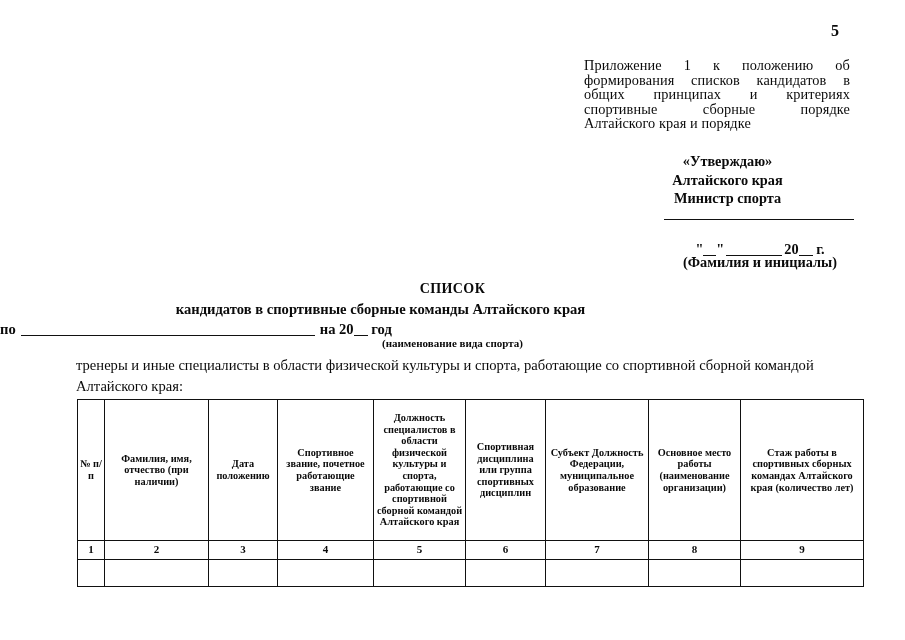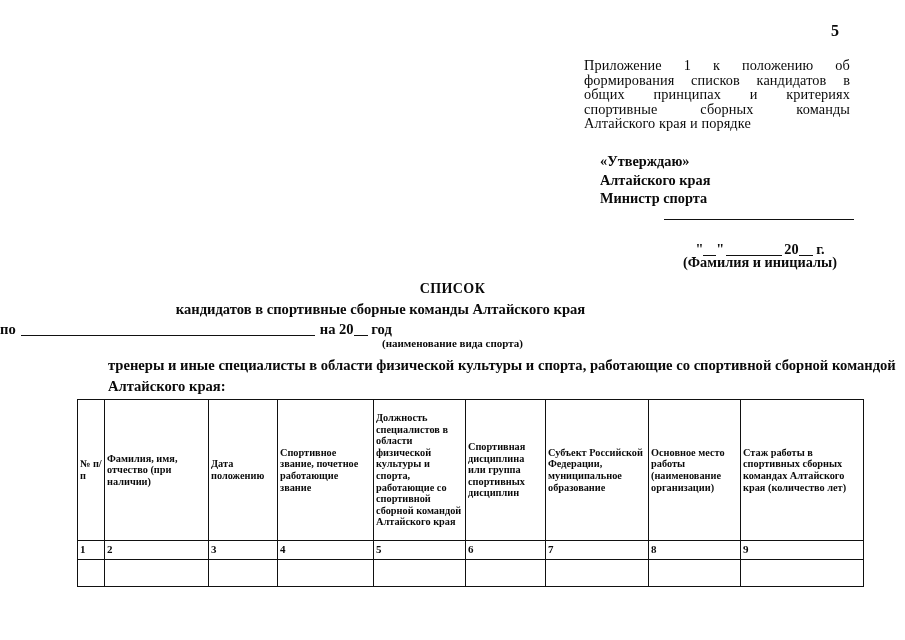--- a/index.html
+++ b/index.html
@@ -53,21 +53,21 @@
   .appendix-block .ln.last {
     text-align-last: left;
   }
 
   
   .approve-block {
     position: absolute;
     left: 600px;
     top: 152px;
     width: 255px;
-    text-align: left;
+    text-align: center;
     font-size: 14.3px;
     line-height: 18.5px;
     font-weight: 700;
   }
   .sig-line {
     position: absolute;
     left: 664px;
     top: 219px;
     width: 190px;
     border-bottom: 1.1px solid #111;
@@ -144,40 +144,40 @@
   }
 
   
   .intro {
     position: absolute;
     left: 76px;
     top: 355px;
     width: 790px;
     font-size: 14.6px;
     line-height: 21px;
-    font-weight: 700;
+    font-weight: 400;
     text-align: left;
-    margin-left: 32px;
   }
 
   
   .tbl-wrap {
     position: absolute;
     left: 77px;
     top: 399px;
     width: 786px;
   }
   table.grid {
     border-collapse: collapse;
     width: 786px;
     table-layout: fixed;
   }
   table.grid td {
     border: 1.1px solid #111;
     vertical-align: middle;
+    text-align: center;
     font-size: 10.3px;
     line-height: 11.6px;
     font-weight: 700;
     padding: 1px 2px;
     word-wrap: break-word;
   }
   tr.head-row td { height: 138px; }
   tr.num-row td { height: 16px; font-size: 11px; }
   tr.blank-row td { height: 24px; }
 </style>
@@ -185,21 +185,21 @@
 <body>
 
 <div id="page">
 
   <div class="page-number">5</div>
 
   <div class="appendix-block">
     <span class="ln">Приложение 1 к положению об</span>
     <span class="ln">формирования списков кандидатов в</span>
     <span class="ln">общих принципах и критериях</span>
-    <span class="ln">спортивные сборных команды</span>
+    <span class="ln">спортивные сборные порядке</span>
     <span class="ln last">Алтайского края и порядке</span>
   </div>
 
   <div class="approve-block">
     <div>«Утверждаю»</div>
     <div>Алтайского края</div>
     <div>Министр спорта</div>
   </div>
 
   <div class="sig-line"></div>
@@ -230,21 +230,21 @@
           <col style="width:123px">
       </colgroup>
       <tbody>
         <tr class="head-row">
           <td>№ п/п</td>
           <td>Фамилия, имя, отчество (при наличии)</td>
           <td>Дата положению</td>
           <td>Спортивное звание, почетное работающие звание</td>
           <td>Должность специалистов в области физической культуры и спорта, работающие со спортивной сборной командой Алтайского края</td>
           <td>Спортивная дисциплина или группа спортивных дисциплин</td>
-          <td>Субъект Российской Федерации, муниципальное образование</td>
+          <td>Субъект Должность Федерации, муниципальное образование</td>
           <td>Основное место работы (наименование организации)</td>
           <td>Стаж работы в спортивных сборных командах Алтайского края (количество лет)</td>
         </tr>
         <tr class="num-row">
           <td>1</td>
           <td>2</td>
           <td>3</td>
           <td>4</td>
           <td>5</td>
           <td>6</td>

